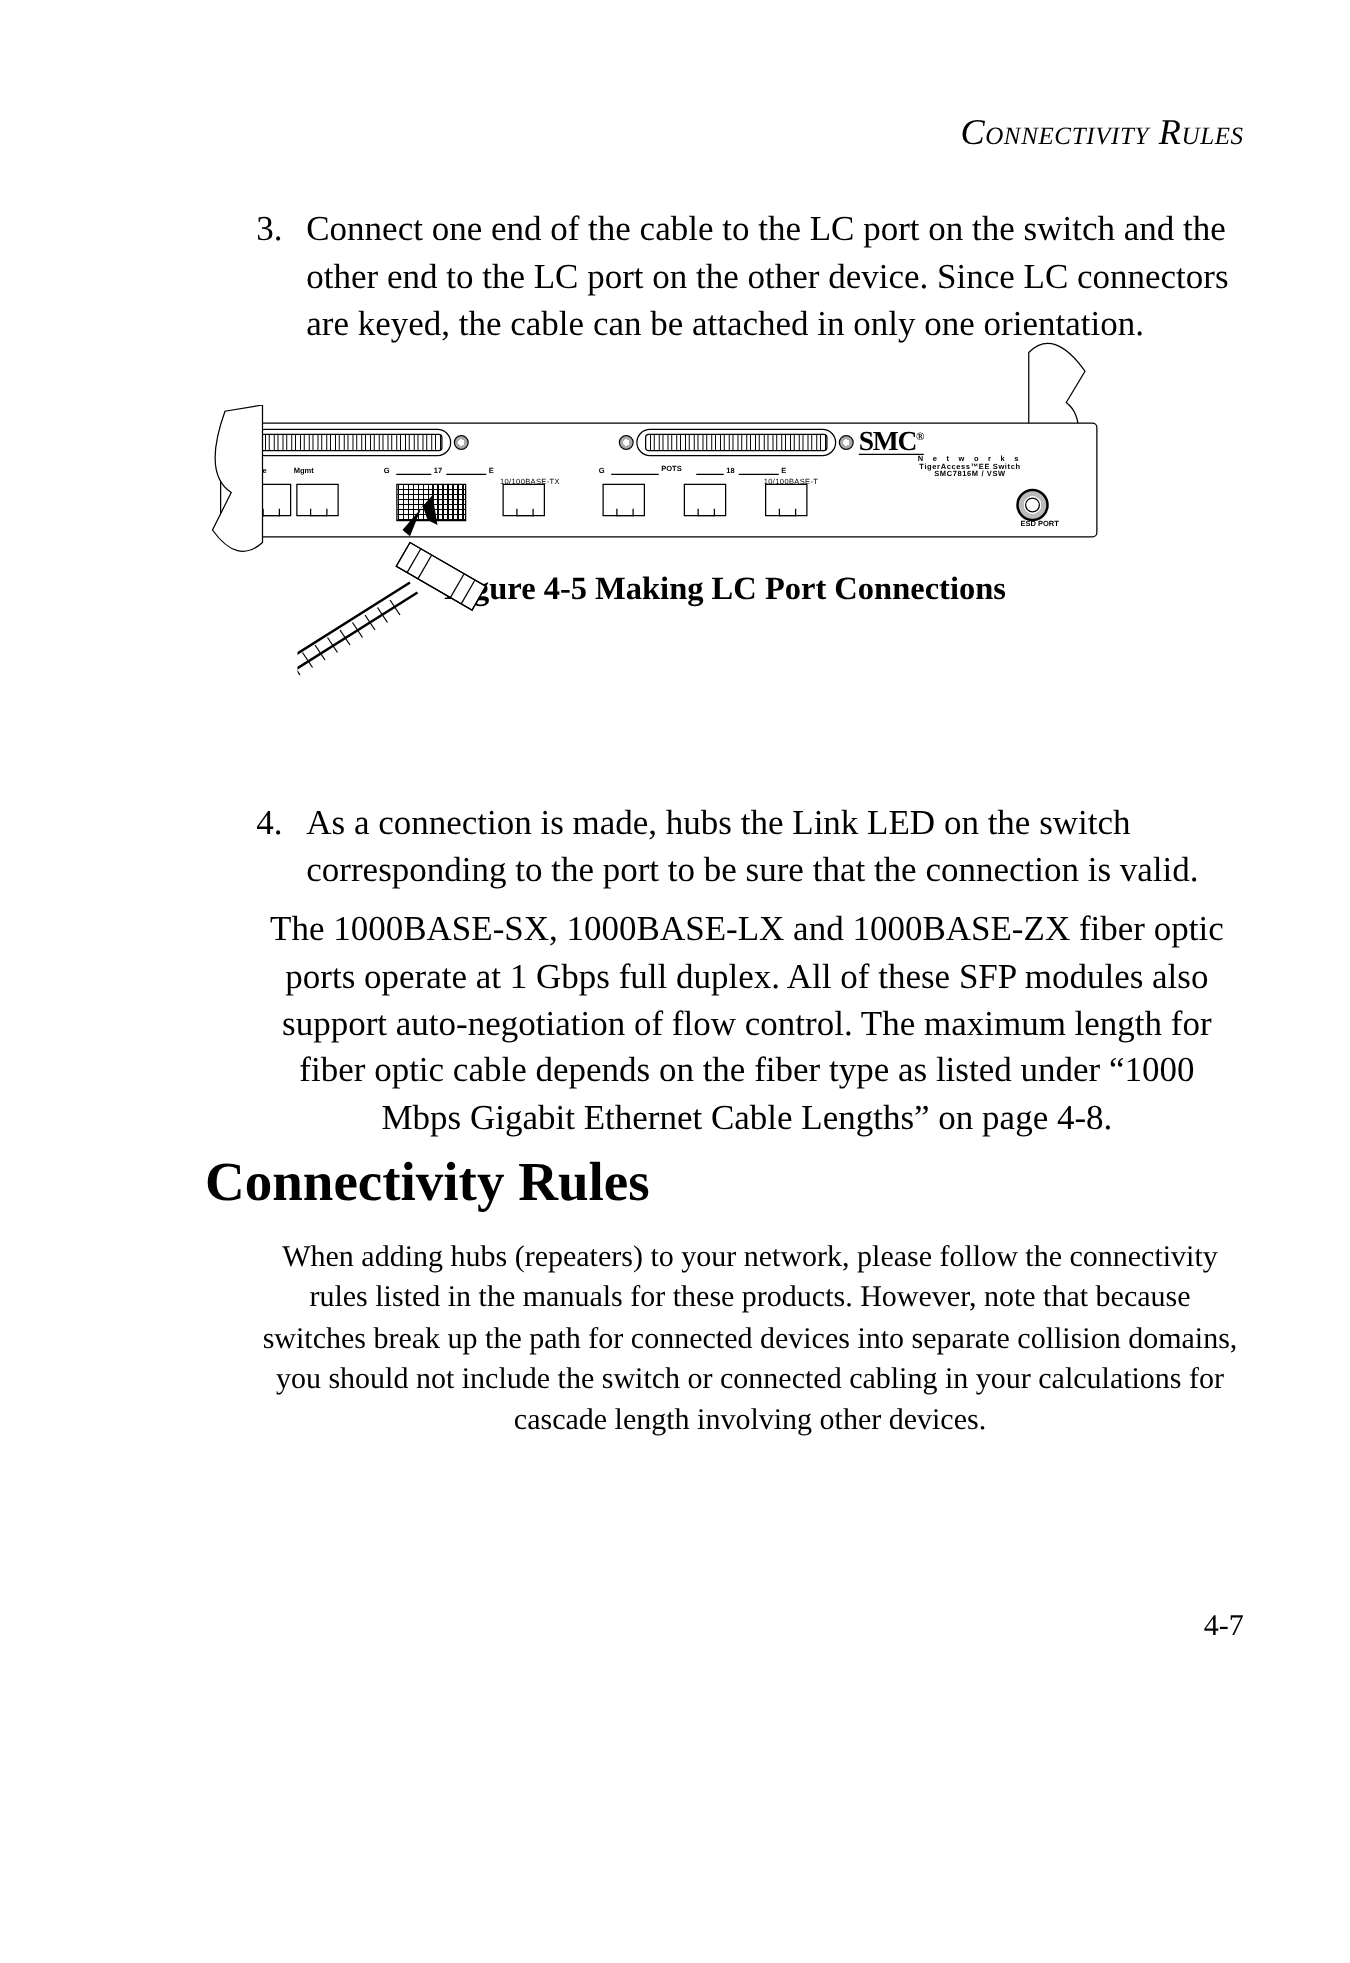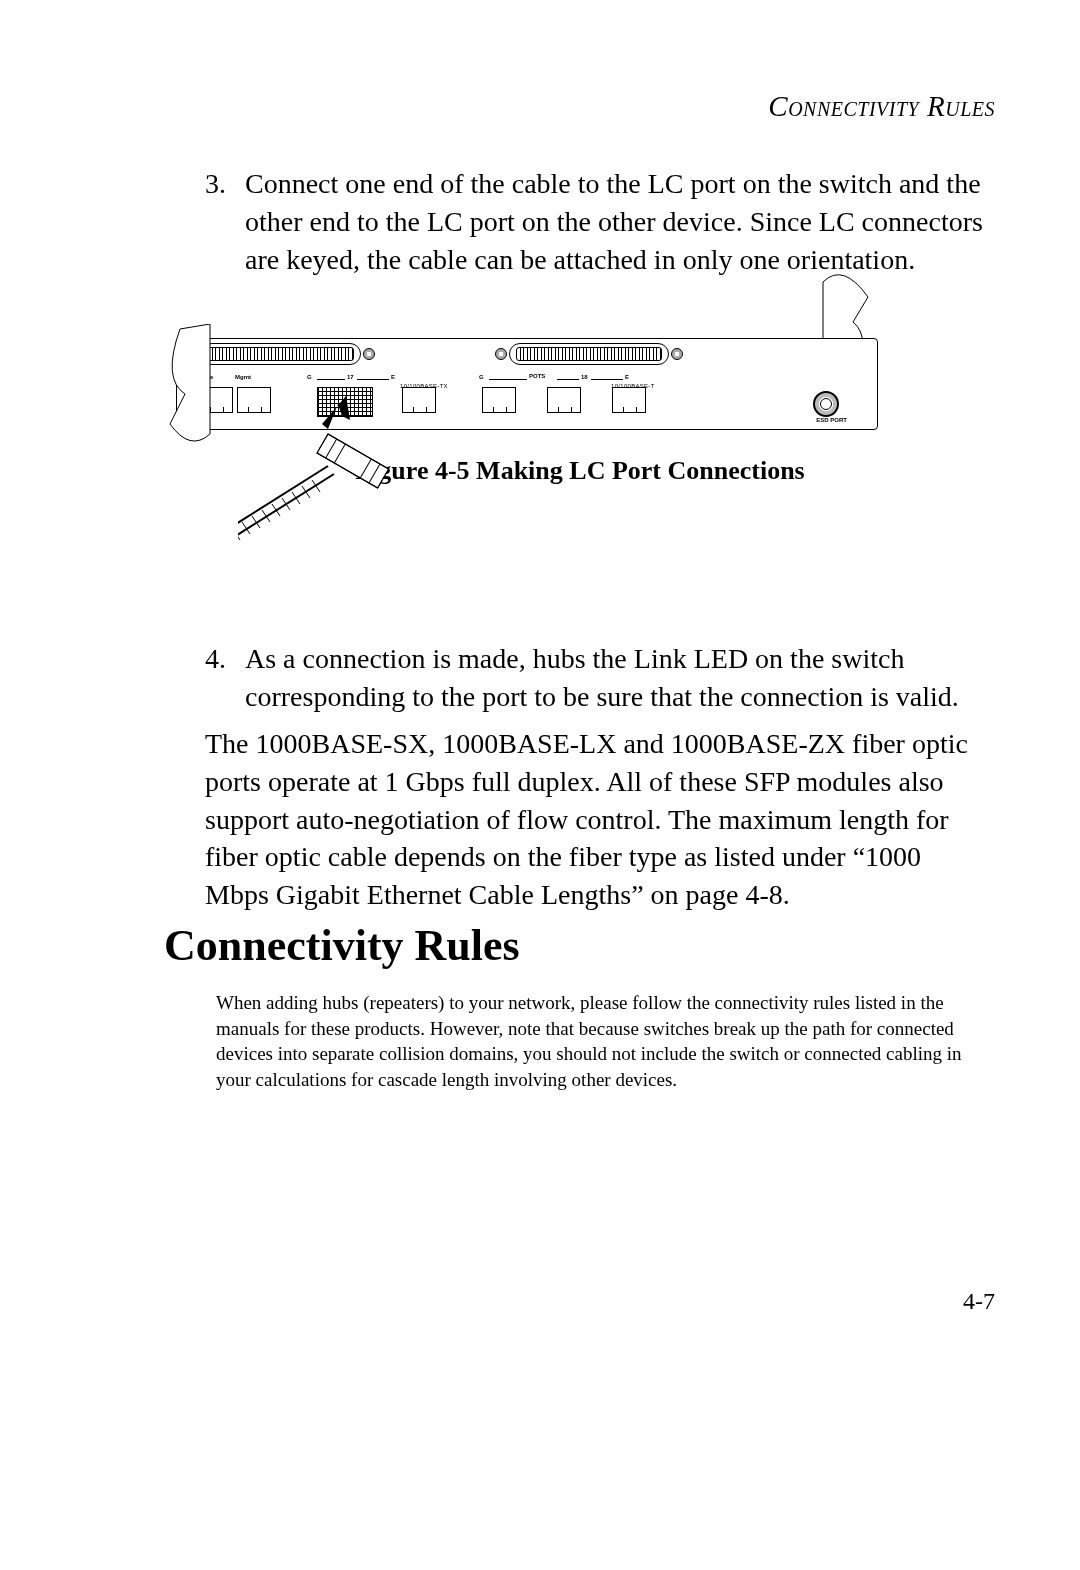--- a/index.html
+++ b/index.html
@@ -214,37 +214,39 @@
   .paper-edge svg { width:100%; height:100%; }
   .paper-left  { left: -20px;  top: 26px; }
   .paper-right { right: 102px; top: -36px; }
 
   
   .para {
     position: absolute;
     left: 165px; right: 130px;
     font-size: 28px;
     line-height: 1.35;
+    text-align: center;
   }
   #paraSFP { top: 725px; }
 
   .h1 {
     position: absolute;
     left: 124px;
     top: 920px;
     font-size: 44px;
     font-weight: bold;
   }
 
   #paraRules {
     position: absolute;
-    left: 176px; right: 125px;
+    left: 165px; right: 125px;
     top: 990px;
-    font-size: 19px;
+    font-size: 24px;
     line-height: 1.35;
+    text-align: center;
   }
 
   .pagenum {
     position: absolute;
     right: 125px;
     top: 1288px;
     font-size: 24px;
   }
 
   
@@ -316,20 +318,26 @@
       <div class="port p6">
           <div class="notch"></div>
         </div>
       <div class="port p7">
           <div class="notch"></div>
         </div>
 
       <span class="tiny" style="top:44px; left:223px;">10/100BASE-TX</span>
       <span class="tiny" style="top:44px; left:434px;">10/100BASE-T</span>
 
+      <div class="brand">
+        <span class="logo"><span>SMC</span><sup>®</sup></span>
+        <span class="net">N e t w o r k s</span>
+        <span class="line3">TigerAccess™EE Switch</span>
+        <span class="line4">SMC7816M / VSW</span>
+      </div>
 
       <div class="roundport"></div>
       <span class="lbl" style="top:78px; right:30px;">ESD PORT</span>
     </div>
 
     <div class="paper-edge paper-left">
       <svg viewBox="0 0 70 130">
           <path d="M60 0 L60 110 Q40 128 20 100 L35 70 Q12 55 30 5 Z" fill="#fff" stroke="#000" stroke-width="1"></path>
         </svg>
     </div>

